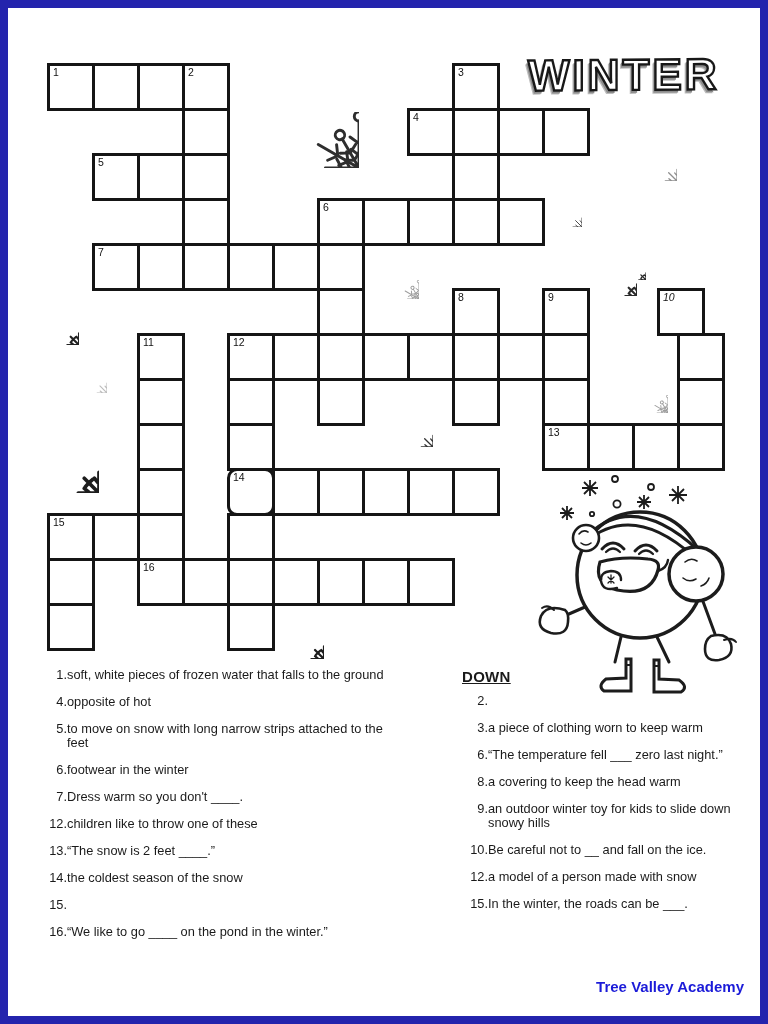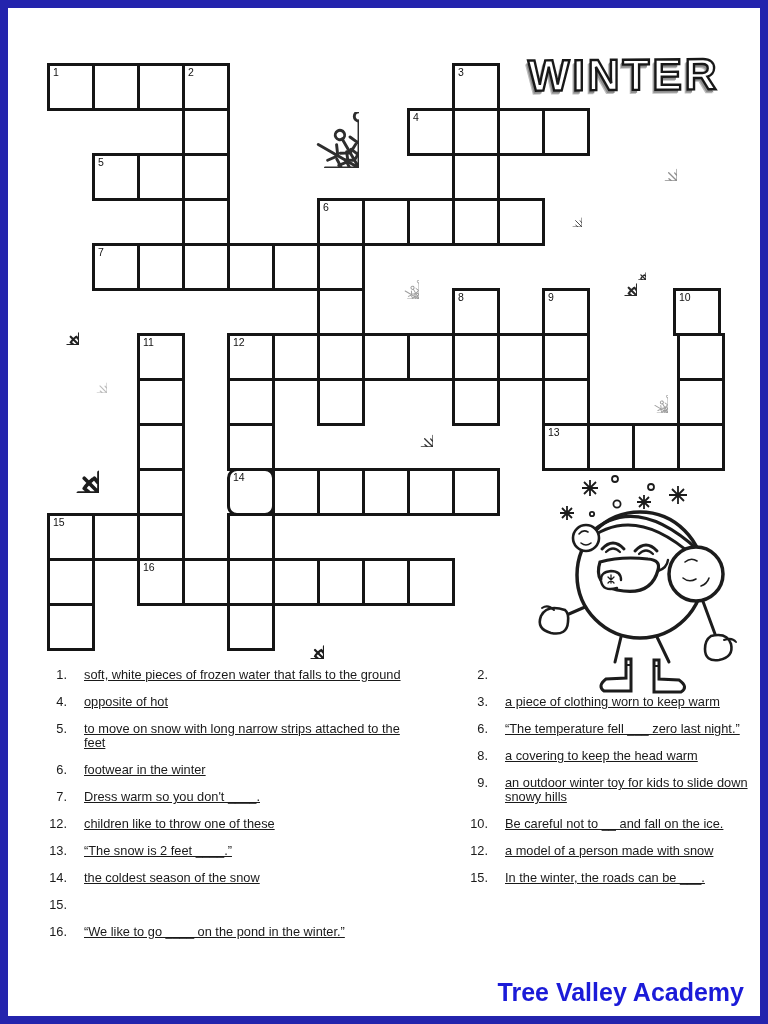--- a/index.html
+++ b/index.html
@@ -18,27 +18,27 @@
     font-family:"Liberation Sans",sans-serif;color:#111;}
   
   .flake{position:absolute;z-index:1;}
   .character{position:absolute;z-index:2;}
   
   .clue-col{position:absolute;z-index:6;}
   .clue-header{font-size:15px;font-weight:bold;text-decoration:underline;
     letter-spacing:0.3px;margin-bottom:9px;}
   .clue{display:flex;margin-bottom:13px;font-size:12.8px;line-height:14px;}
   .clue .cnum{width:26px;text-align:right;flex:0 0 26px;}
-  .clue .ctext{margin-left:17px;text-decoration:underline;}
+  .clue .ctext{margin-left:0;}
   .across-col{left:41px;top:668px;width:385px;}
   .across-col .ctext{width:338px;}
   .down-col{left:462px;top:668px;width:290px;}
   .down-col .ctext{width:252px;}
   
-  .footer{position:absolute;right:24px;top:978px;font-size:25px;font-weight:bold;z-index:6;}
+  .footer{position:absolute;right:24px;top:978px;font-size:15px;font-weight:bold;z-index:6;}
 </style>
 </head>
 <body>
 
 <svg width="0" height="0" style="position:absolute" aria-hidden="true">
   <defs>
     <symbol id="flake-simple" viewBox="-50 -50 100 100">
       <g stroke="currentColor" stroke-width="5" fill="none" stroke-linecap="round">
         <path d="M0,-45 V45 M-45,0 H45 M-32,-32 L32,32 M-32,32 L32,-32
                  M-9,-31 L0,-20 L9,-31 M-9,31 L0,20 L9,31
@@ -196,21 +196,21 @@
     <div class="cell" style="left: 405px; top: 270px;"></div>
     <div class="cell" style="left: 405px; top: 315px;"></div>
     <div class="cell" style="left: 495px; top: 225px;">
       <span class="num">9</span>
     </div>
     <div class="cell" style="left: 495px; top: 270px;"></div>
     <div class="cell" style="left: 495px; top: 315px;"></div>
     <div class="cell" style="left: 495px; top: 360px;">
       <span class="num">13</span>
     </div>
-    <div class="cell" style="left: 626px; top: 225px;">
+    <div class="cell" style="left: 610px; top: 225px; font-style: italic;">
       <span class="num">10</span>
     </div>
     <div class="cell" style="left: 630px; top: 270px;"></div>
     <div class="cell" style="left: 630px; top: 315px;"></div>
     <div class="cell" style="left: 630px; top: 360px;"></div>
     <div class="cell" style="left: 90px; top: 270px;">
       <span class="num">11</span>
     </div>
     <div class="cell" style="left: 90px; top: 315px;"></div>
     <div class="cell" style="left: 90px; top: 360px;"></div>
@@ -357,20 +357,21 @@
         <span class="cnum">15.</span>
       </div>
       <div class="clue">
         <span class="cnum">16.</span>
         <span class="ctext">“We like to go ____ on the pond in the winter.”</span>
       </div>
     </div>
 </div>
 
 <div class="clue-col down-col">
+  <div class="clue-header">DOWN</div>
   <div id="down-list">
       <div class="clue">
         <span class="cnum">2.</span>
       </div>
       <div class="clue">
         <span class="cnum">3.</span>
         <span class="ctext">a piece of clothing worn to keep warm</span>
       </div>
       <div class="clue">
         <span class="cnum">6.</span>

